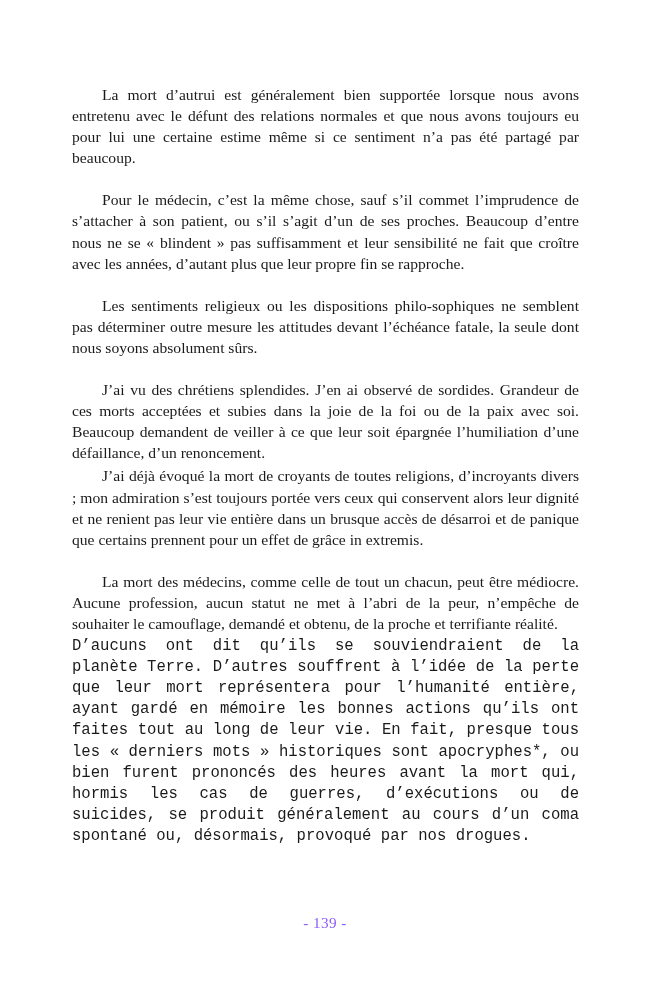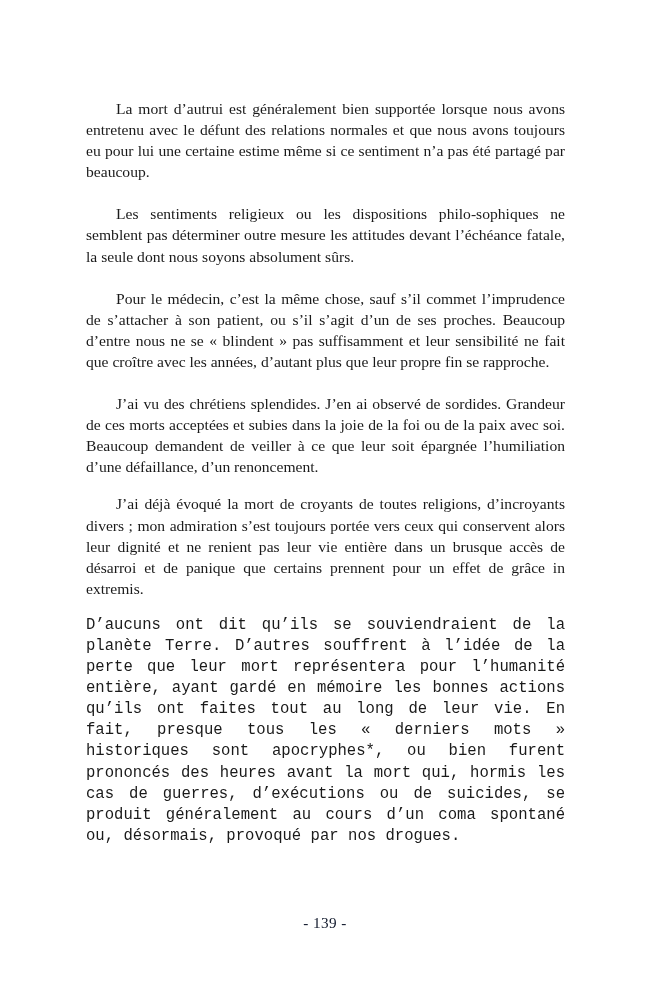--- a/index.html
+++ b/index.html
@@ -20,21 +20,21 @@
     background: #ffffff;
     overflow: hidden;
   }
   .text-column {
     position: absolute;
     left: 70px;
     top: 82px;
     width: 511px;
   }
   .para {
-    margin: 16px;
+    margin: 2px;
     font-size: 15.6px;
     line-height: 21.1px;
     text-align: justify;
     text-justify: inter-word;
     hyphens: none;
     -webkit-hyphens: none;
   }
   
   .para.indent {
     text-indent: 30px;
@@ -50,40 +50,41 @@
   }
   .page-number {
     position: absolute;
     left: 0;
     top: 913px;
     width: 650px;
     text-align: center;
     font-size: 15.2px;
     line-height: 20px;
     letter-spacing: 0.4px;
-    color: #0f172a;
+    color: #8b5cf6;
   }
 </style>
 </head>
 <body>
 
 <div class="page">
 
   <div class="text-column">
 
     <p class="para indent">La mort d’autrui est généralement bien supportée lorsque nous avons entretenu avec le défunt des relations normales et que nous avons toujours eu pour lui une certaine estime même si ce sentiment n’a pas été partagé par beaucoup.</p>
 
+    <p class="para indent gap-before">Pour le médecin, c’est la même chose, sauf s’il commet l’imprudence de s’attacher à son patient, ou s’il s’agit d’un de ses proches. Beaucoup d’entre nous ne se « blindent » pas suffisamment et leur sensibilité ne fait que croître avec les années, d’autant plus que leur propre fin se rapproche.</p>
+
     <p class="para indent gap-before">Les sentiments religieux ou les dispositions philo-sophiques ne semblent pas déterminer outre mesure les attitudes devant l’échéance fatale, la seule dont nous soyons absolument sûrs.</p>
-
-    <p class="para indent gap-before">Pour le médecin, c’est la même chose, sauf s’il commet l’imprudence de s’attacher à son patient, ou s’il s’agit d’un de ses proches. Beaucoup d’entre nous ne se « blindent » pas suffisamment et leur sensibilité ne fait que croître avec les années, d’autant plus que leur propre fin se rapproche.</p>
 
     <p class="para indent gap-before">J’ai vu des chrétiens splendides. J’en ai observé de sordides. Grandeur de ces morts acceptées et subies dans la joie de la foi ou de la paix avec soi. Beaucoup demandent de veiller à ce que leur soit épargnée l’humiliation d’une défaillance, d’un renoncement.</p>
 
     <p class="para indent">J’ai déjà évoqué la mort de croyants de toutes religions, d’incroyants divers ; mon admiration s’est toujours portée vers ceux qui conservent alors leur dignité et ne renient pas leur vie entière dans un brusque accès de désarroi et de panique que certains prennent pour un effet de grâce in extremis.</p>
 
+    <p class="para indent gap-before">La mort des médecins, comme celle de tout un chacun, peut être médiocre. Aucune profession, aucun statut ne met à l’abri de la peur, n’empêche de souhaiter le camouflage, demandé et obtenu, de la proche et terrifiante réalité.</p>
 
     <p class="para flush">D’aucuns ont dit qu’ils se souviendraient de la planète Terre. D’autres souffrent à l’idée de la perte que leur mort représentera pour l’humanité entière, ayant gardé en mémoire les bonnes actions qu’ils ont faites tout au long de leur vie. En fait, presque tous les « derniers mots » historiques sont apocryphes*, ou bien furent prononcés des heures avant la mort qui, hormis les cas de guerres, d’exécutions ou de suicides, se produit généralement au cours d’un coma spontané ou, désormais, provoqué par nos drogues.</p>
 
   </div>
 
   <div class="page-number">- 139 -</div>
 
 </div>
 
 </body></html>

